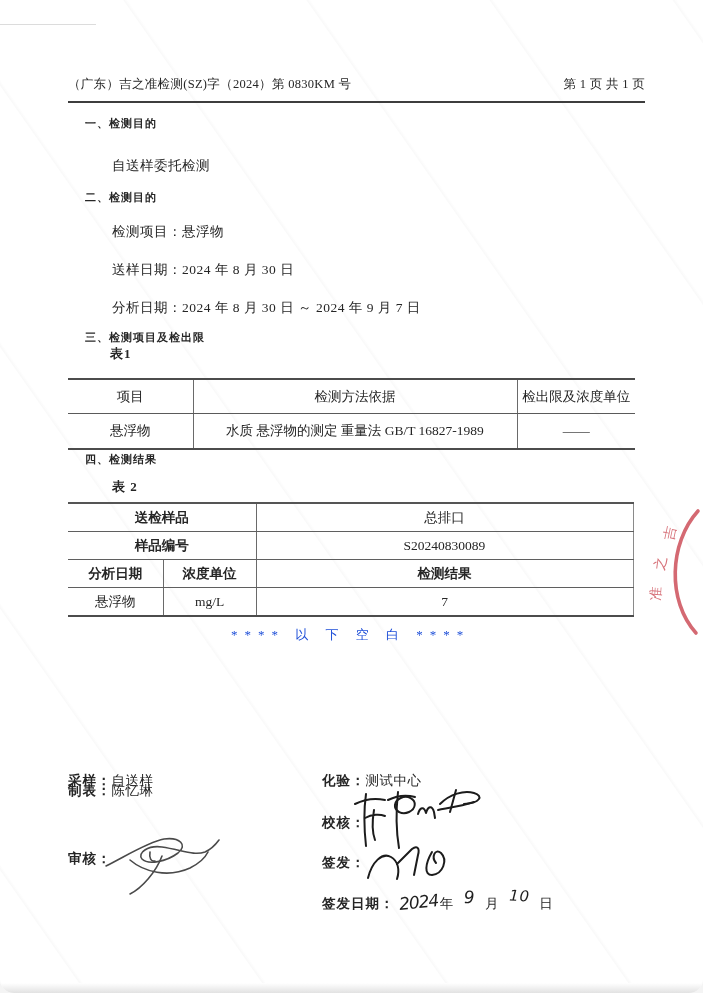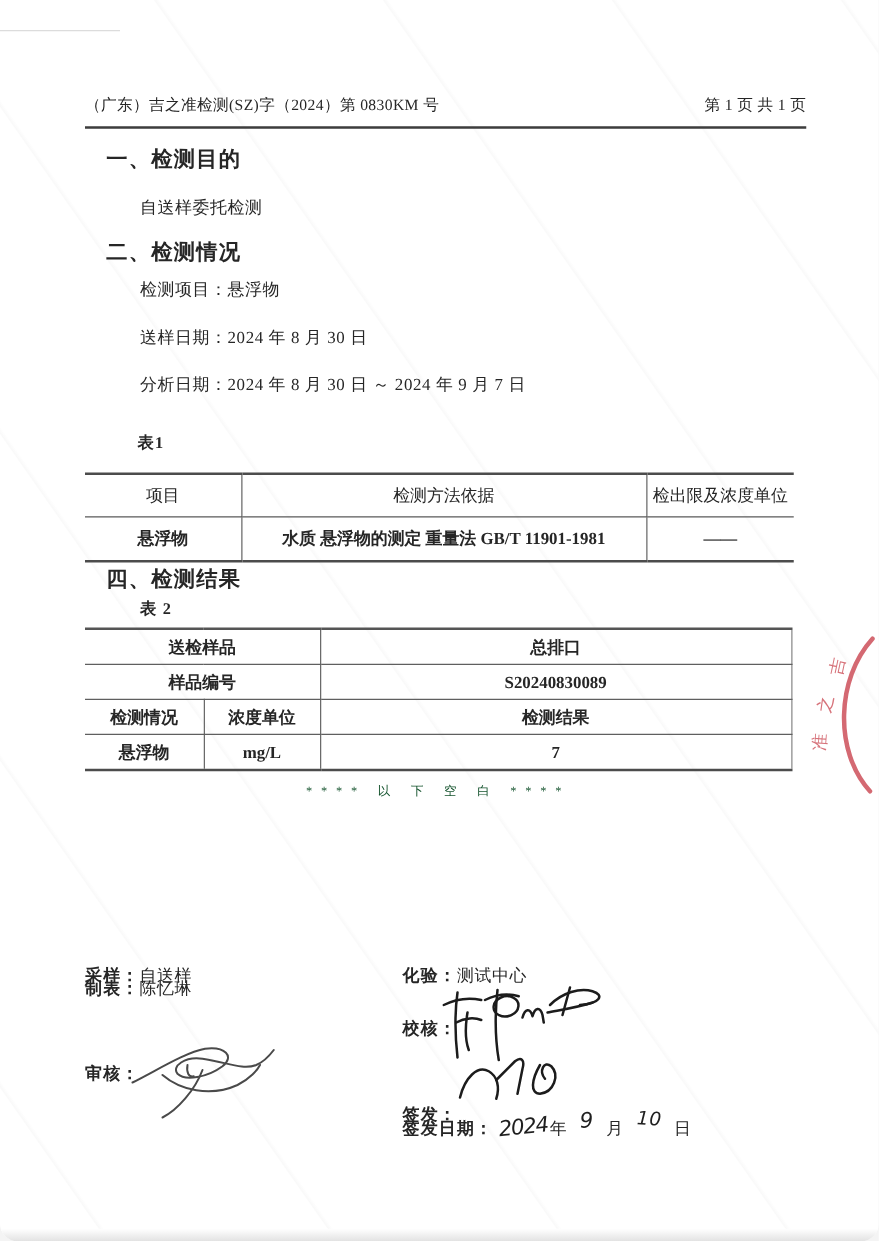--- a/index.html
+++ b/index.html
@@ -35,42 +35,42 @@
     position:absolute;left:0;top:24px;width:96px;height:1px;background:#dcdcdc;
   }
   .abs{position:absolute;}
   .hdr{
     left:68px;top:76px;width:577px;
     display:flex;justify-content:space-between;align-items:flex-end;
     font-size:12.5px;letter-spacing:.3px;
     border-bottom:2px solid #3d3d3d;padding-bottom:8px;gap:24px;
   }
   .heading{
-    font-weight:bold;font-size:17px;letter-spacing:1px;
+    font-weight:bold;font-size:11px;letter-spacing:1px;
   }
   .body-text{font-size:13.5px;letter-spacing:.5px;}
   .tbl-label{font-weight:bold;font-size:13px;letter-spacing:1px;}
   table{border-collapse:collapse;table-layout:fixed;font-size:13.5px;}
-  td,th{padding:0;text-align:center;vertical-align:middle;font-weight:bold;overflow:hidden;white-space:nowrap;}
+  td,th{padding:0;text-align:center;vertical-align:middle;font-weight:normal;overflow:hidden;white-space:nowrap;}
   .t1{left:68px;top:378px;width:567px;}
   .t1 table{width:567px;}
   .t1 .hrow td{height:33px;font-weight:normal;border-top:2px solid #4c4c4c;border-bottom:1px solid #5a5a5a;}
   .t1 .drow td{height:34px;border-bottom:2px solid #4c4c4c;}
   .t1 td.v{border-right:1px solid #6a6a6a;}
   .t2{left:68px;top:502px;width:565px;}
   .t2 table{width:565px;}
   .t2 td{height:27px;border-bottom:1px solid #5f5f5f;}
   .t2 tr:first-child td{border-top:2px solid #555;}
   .t2 tr:last-child td{border-bottom:2px solid #4c4c4c;}
   .t2 td.v{border-right:1px solid #6a6a6a;}
   .t2 td.last{border-right:1px solid #8a8a8a;}
   .t2 .lbl{font-weight:bold;text-align:center;}
   .blank-note{
     left:68px;top:626px;width:565px;text-align:center;
-    font-size:10px;letter-spacing:7px;color:#14532d;
+    font-size:13px;letter-spacing:7px;color:#1d4ed8;
   }
   .foot-item{font-size:13.5px;letter-spacing:.5px;}
   .foot-item b{letter-spacing:1px;}
   .hand{
     font-family:"DejaVu Sans",sans-serif;font-style:italic;
     font-size:17px;display:inline-block;color:#1f1f1f;
   }
   .hand.yr{transform:rotate(-6deg);letter-spacing:-1px;margin:0 2px 0 4px;}
   .hand.mo{transform:rotate(-2deg) translateY(-5px);margin:0 10px;}
   .hand.dy{transform:rotate(3deg) translateY(-7px);margin:0 10px;font-size:15px;}
@@ -85,43 +85,44 @@
   <div class="scan-line"></div>
 
   <div class="abs hdr">
     <span>（广东）吉之准检测(SZ)字（2024）第 0830KM 号</span>
     <span>第 1 页 共 1 页</span>
   </div>
 
   <div class="abs heading" style="left:85px;top:116px;">一、检测目的</div>
   <div class="abs body-text" style="left:112px;top:157px;">自送样委托检测</div>
 
-  <div class="abs heading" style="left:85px;top:190px;">二、检测情况</div>
+  <div class="abs heading" style="left:85px;top:190px;">二、检测目的</div>
   <div class="abs body-text" style="left:112px;top:223px;">检测项目：悬浮物</div>
   <div class="abs body-text" style="left:112px;top:261px;">送样日期：2024 年 8 月 30 日</div>
   <div class="abs body-text" style="left:112px;top:299px;">分析日期：2024 年 8 月 30 日 ～ 2024 年 9 月 7 日</div>
 
+  <div class="abs heading" style="left:85px;top:330px;">三、检测项目及检出限</div>
   <div class="abs tbl-label" style="left:110px;top:345px;">表1</div>
 
   <div class="abs t1">
     <table>
       <colgroup>
           <col style="width:125px">
           <col style="width:324px">
           <col style="width:118px">
         </colgroup>
       <tbody>
           <tr class="hrow">
         <td class="v">项目</td>
         <td class="v">检测方法依据</td>
         <td>检出限及浓度单位</td>
       </tr>
       <tr class="drow">
         <td class="v">悬浮物</td>
-        <td class="v">水质 悬浮物的测定 重量法 GB/T 11901-1981</td>
+        <td class="v">水质 悬浮物的测定 重量法 GB/T 16827-1989</td>
         <td>——</td>
       </tr>
     </tbody>
       </table>
   </div>
 
   <div class="abs heading" style="left:85px;top:452px;">四、检测结果</div>
   <div class="abs tbl-label" style="left:88px;top:478px;margin-left:24px;">表 2</div>
 
   <div class="abs t2">
@@ -134,21 +135,21 @@
       <tbody>
           <tr>
         <td class="v lbl" colspan="2">送检样品</td>
         <td class="last">总排口</td>
       </tr>
       <tr>
         <td class="v lbl" colspan="2">样品编号</td>
         <td class="last">S20240830089</td>
       </tr>
       <tr>
-        <td class="v lbl">检测情况</td>
+        <td class="v lbl">分析日期</td>
         <td class="v lbl">浓度单位</td>
         <td class="last lbl">检测结果</td>
       </tr>
       <tr>
         <td class="v">悬浮物</td>
         <td class="v">mg/L</td>
         <td class="last">7</td>
       </tr>
     </tbody>
       </table>
@@ -189,21 +190,21 @@
       <path d="M22,26 C20,38 20,48 23,56 M13,34 C20,30 28,30 33,32"></path>
       <path d="M46,8 C44,26 44,46 47,64"></path>
       <path d="M36,16 C46,11 56,11 63,13"></path>
       <path d="M47,28 a10,8 -12 1 1 0.2,0.1"></path>
       <path d="M66,30 c2,-7 6,-8 8,-1 c2,-7 6,-8 8,-1 l1,6"></path>
       <path d="M88,20 C98,10 112,6 122,9 C132,12 128,19 112,20"></path>
       <path d="M104,6 L98,28"></path>
       <path d="M86,26 C96,24 110,22 122,18"></path>
     </g>
   </svg>
-  <div class="abs foot-item" style="left:322px;top:883px;">
+  <div class="abs foot-item" style="left:322px;top:854px;">
     <b>签发：</b>
   </div>
 
   <svg class="abs sig" style="left:364px;top:842px;" width="100" height="48" viewBox="0 0 100 48">
     <g stroke="#1c1c1c" stroke-width="2">
       <path d="M4,36 C8,20 18,10 27,15 C34,19 36,28 33,37"></path>
       <path d="M33,22 L48,7 C53,3 56,6 54,13 L50,33"></path>
       <path d="M68,10 C61,22 60,33 68,33 C79,32 84,18 77,11 C71,6 67,15 72,21"></path>
     </g>
   </svg>

